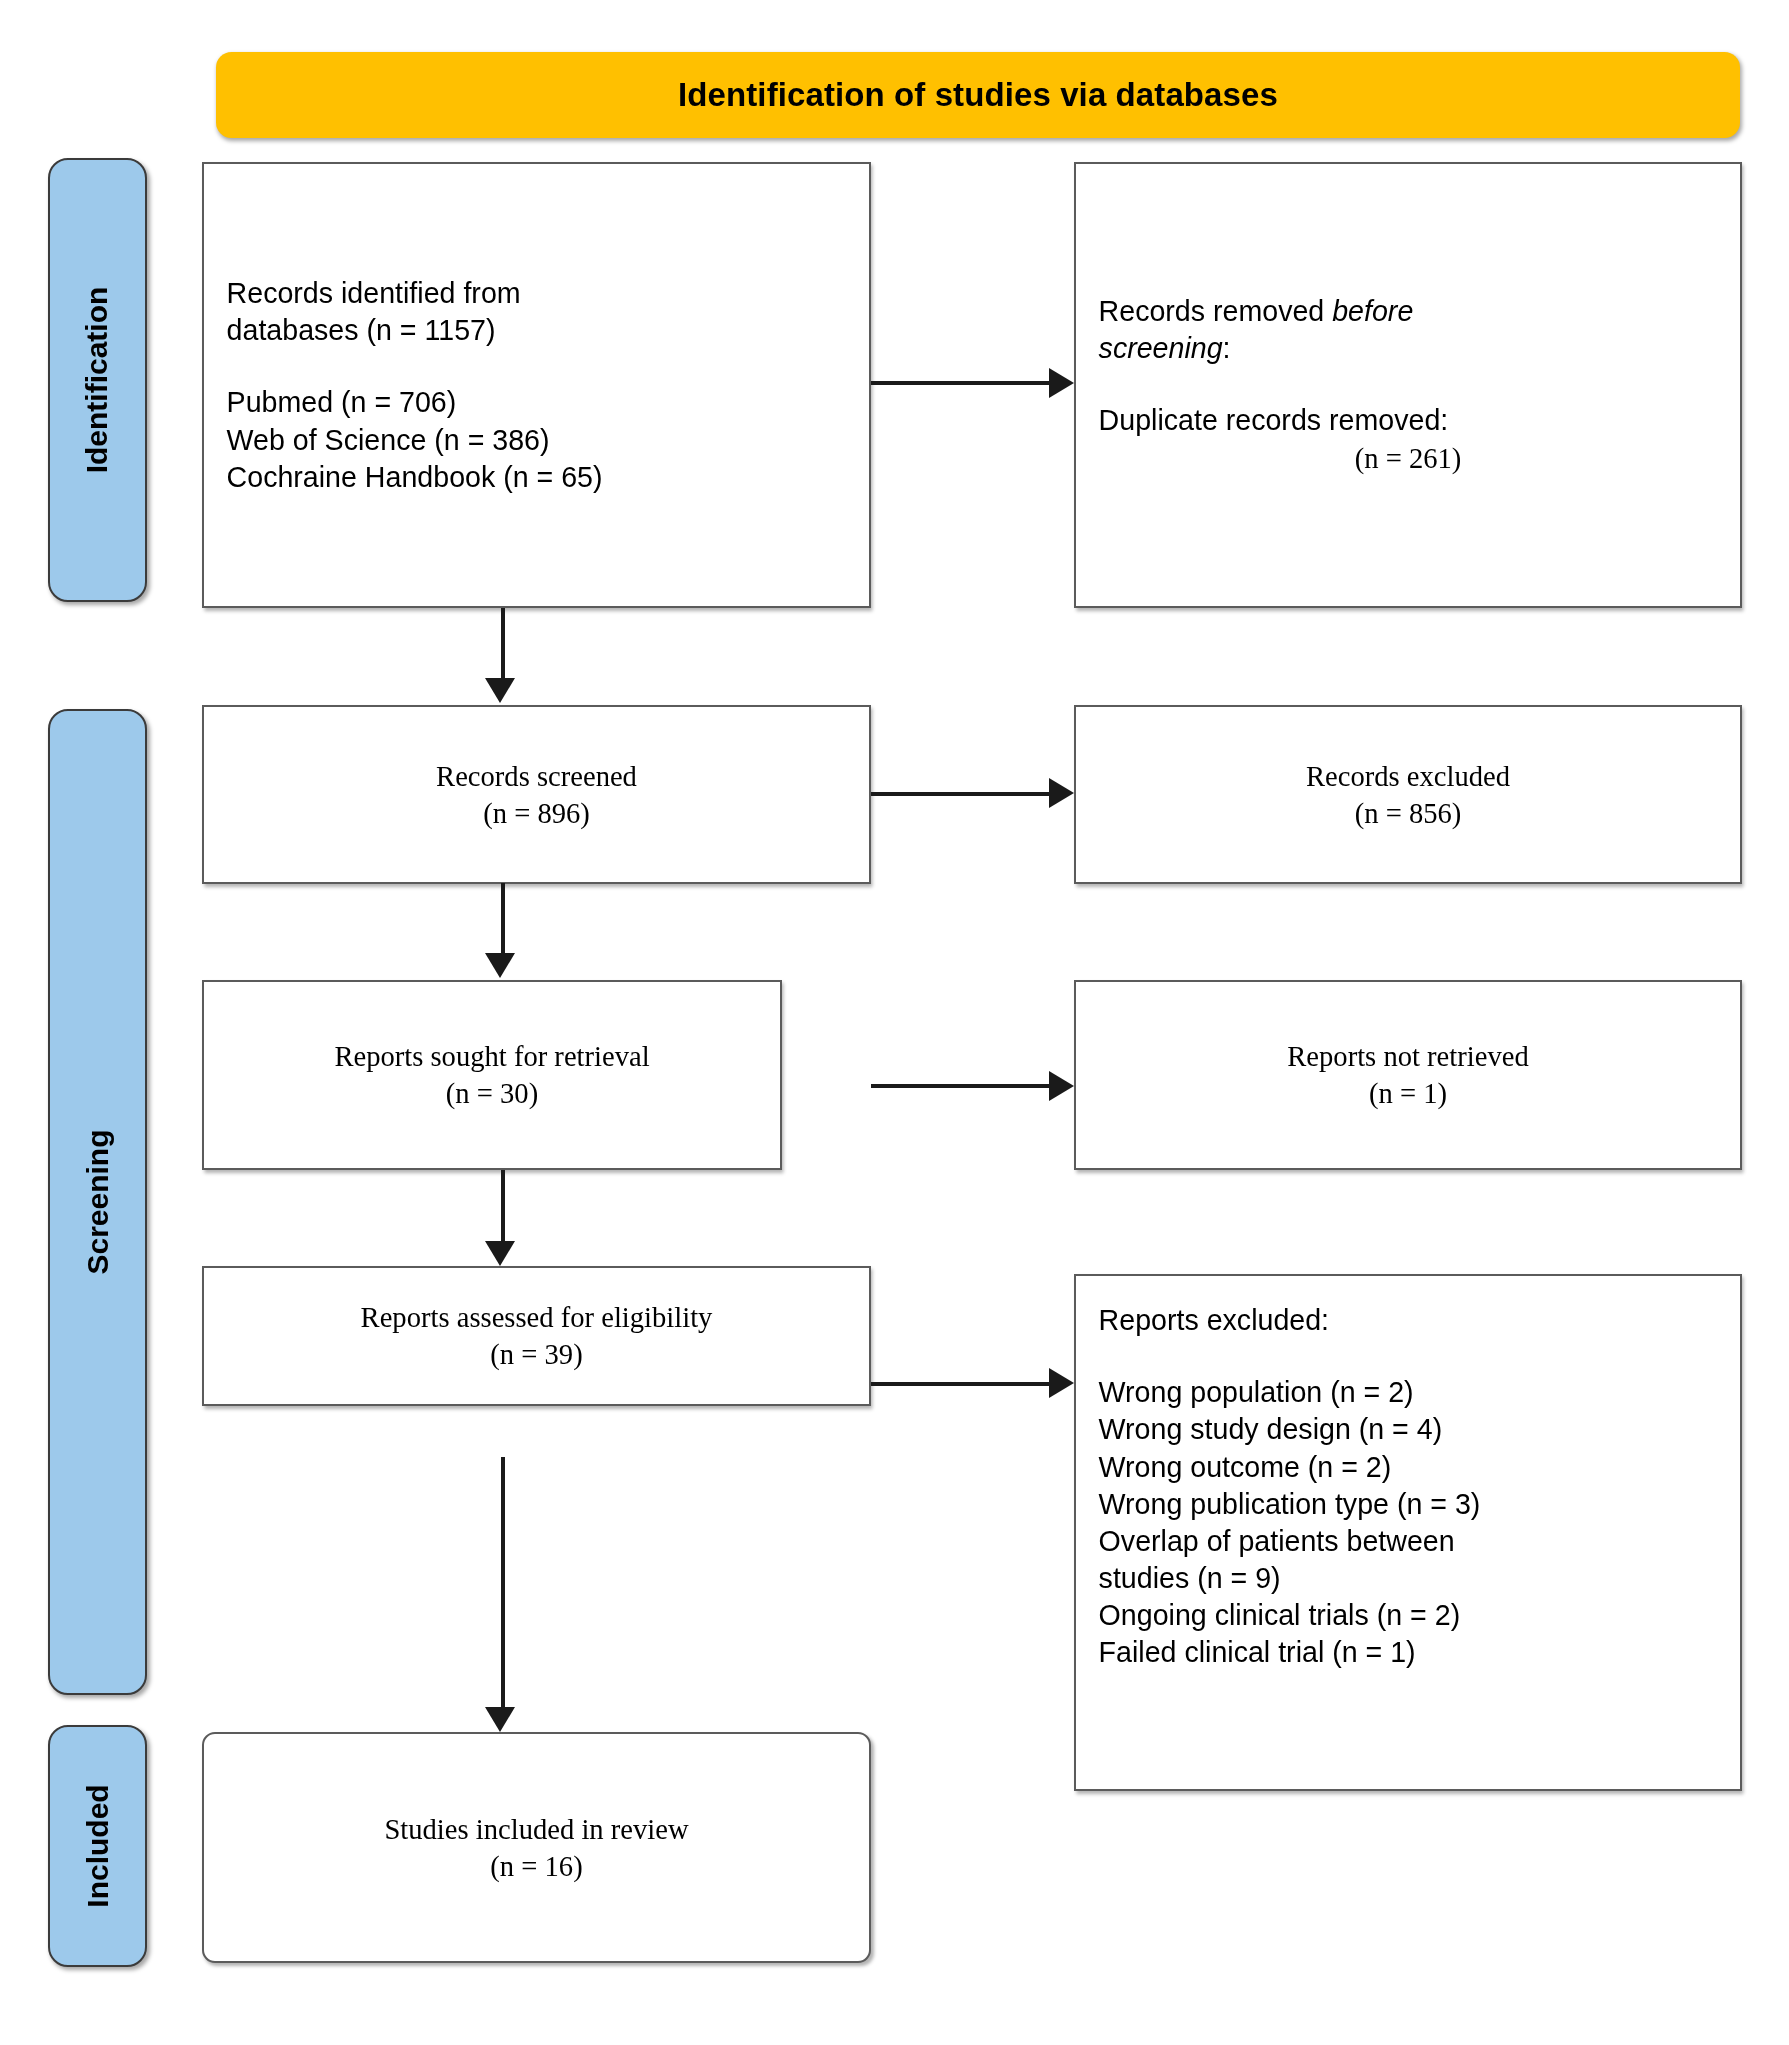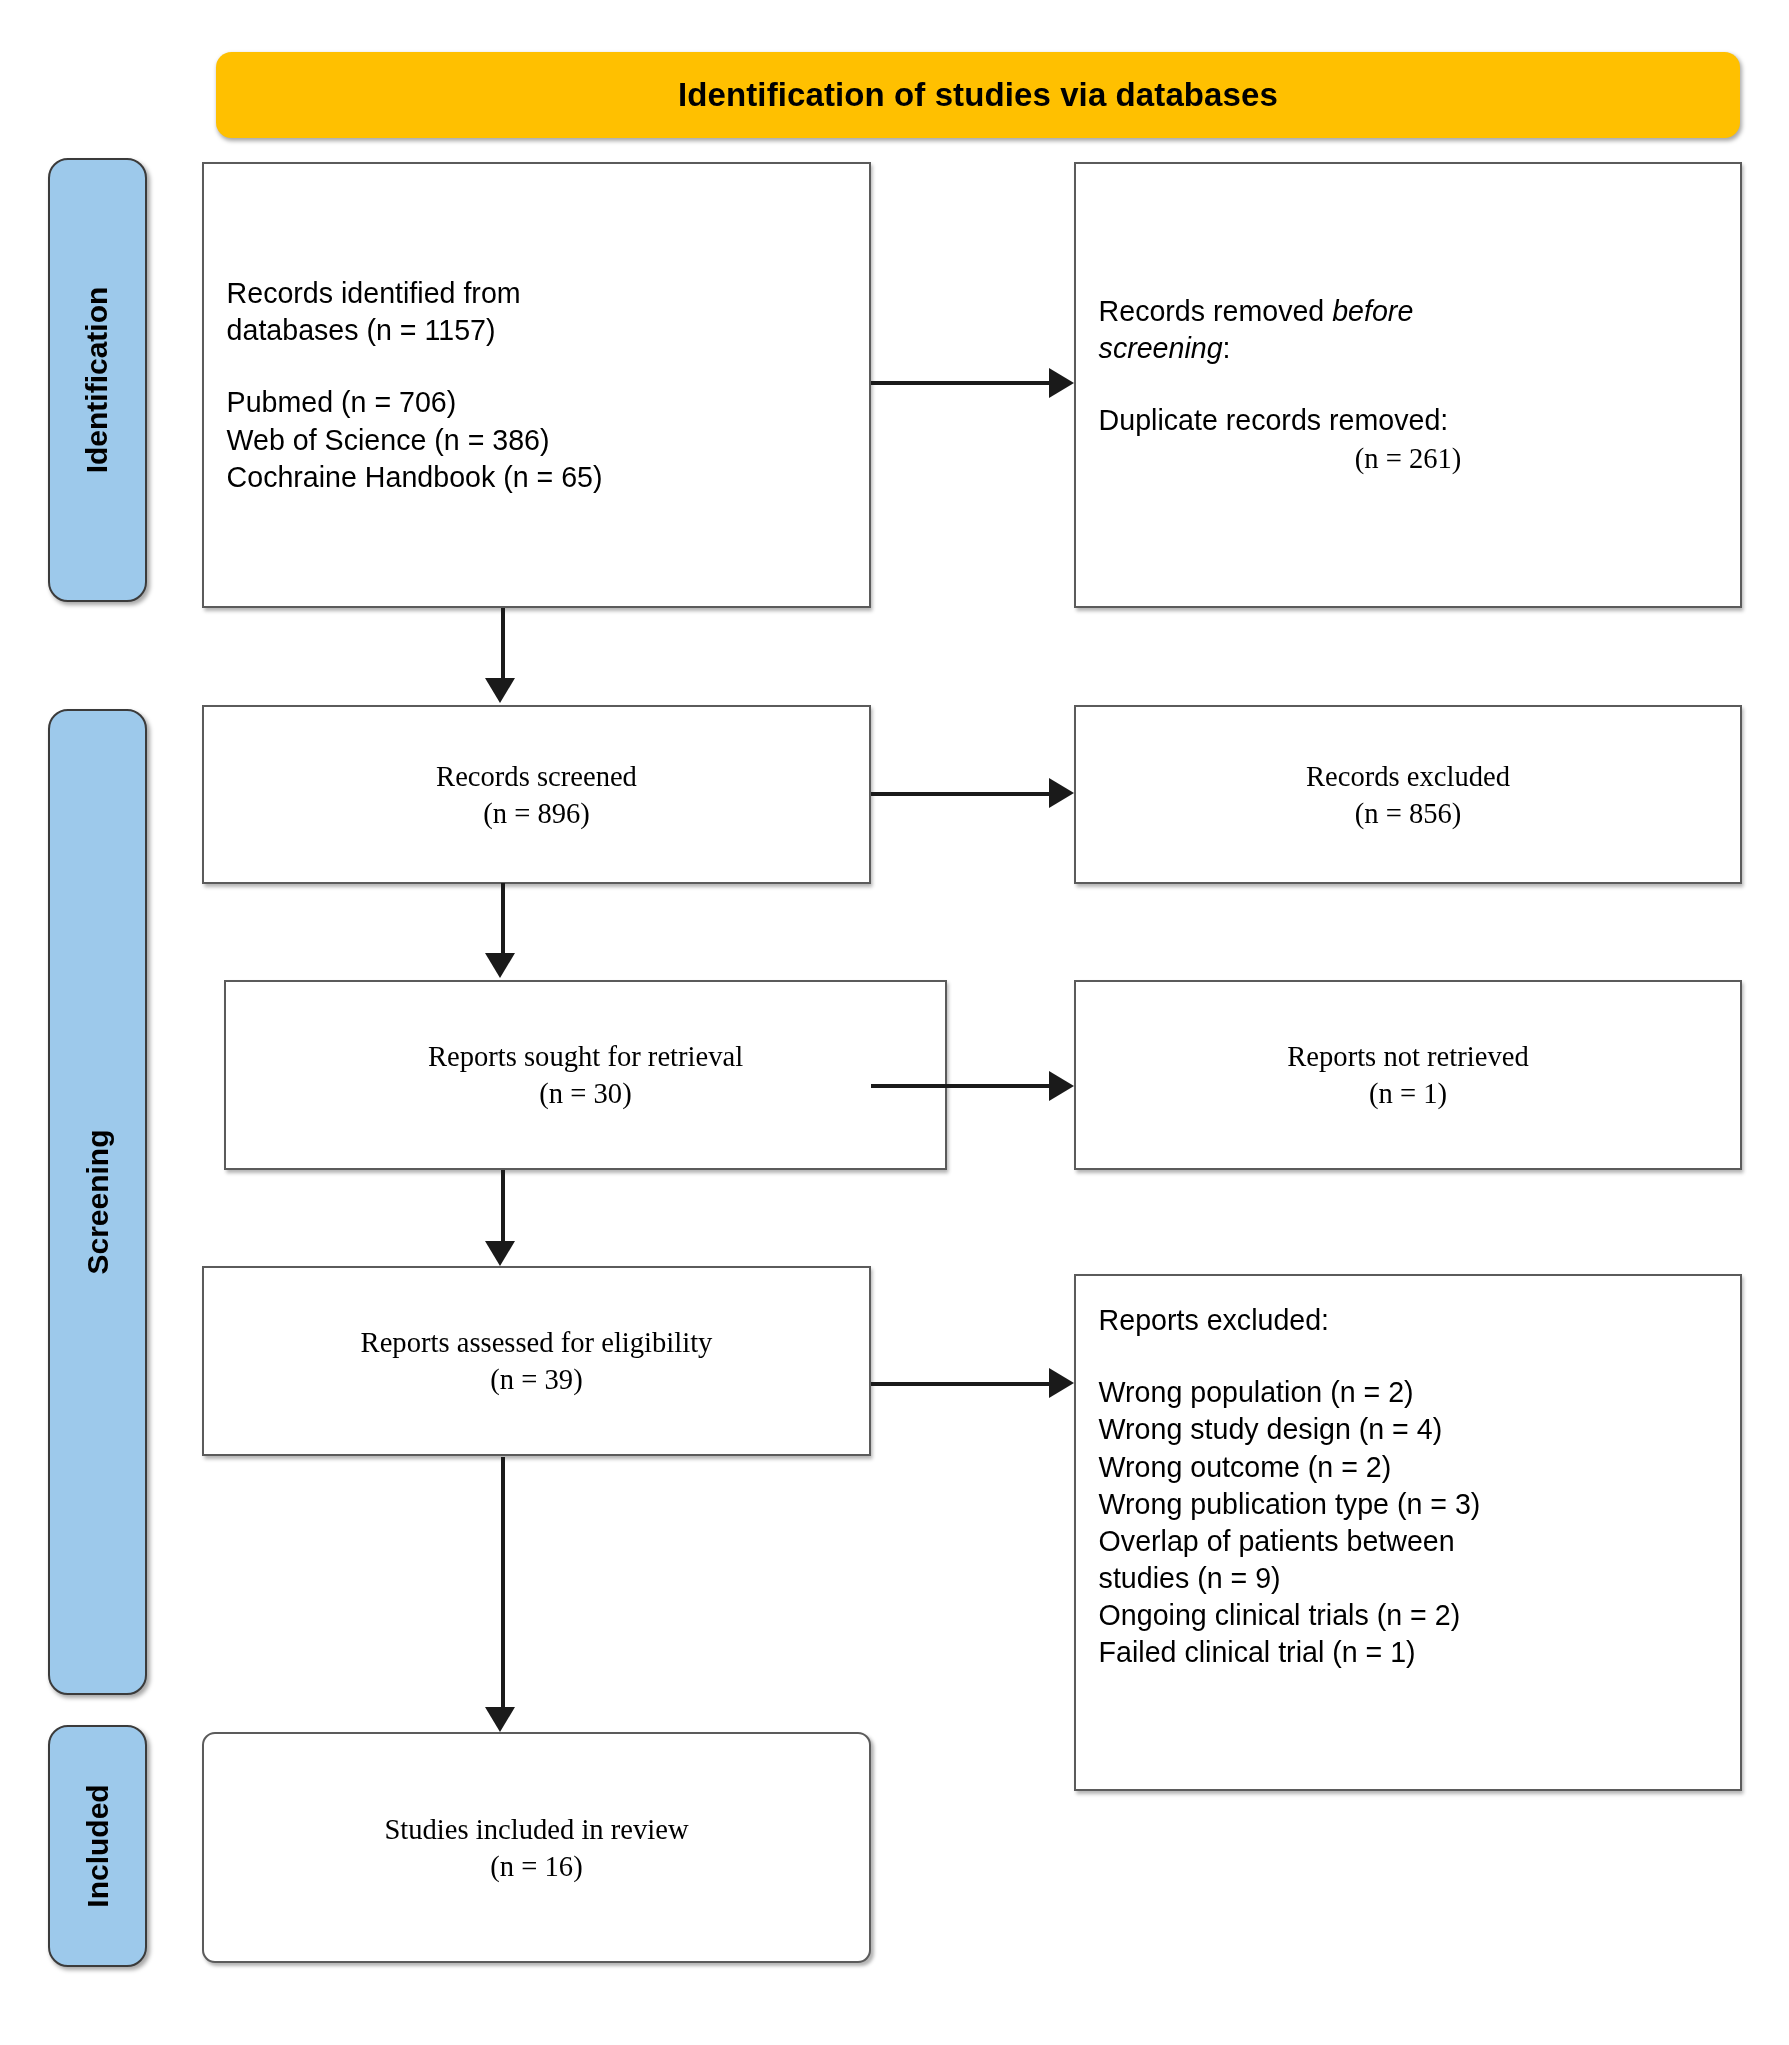--- a/index.html
+++ b/index.html
@@ -174,41 +174,41 @@
   <div class="box" style="left:1074px; top:705px; width:668px; height:179px;">
     <div class="box-inner vcenter">
       <div class="box-text center">Records excluded</div>
       <div class="box-text center">(n = 856)</div>
     </div>
   </div>
 
   <div class="v-line" style="left:501px; top:883px; height:70px;"></div>
   <div class="arrow-down" style="left:485px; top:953px;"></div>
 
-  <div class="box" style="left:202px; top:980px; width:723px; height:190px;margin-left:22px;">
+  <div class="box" style="left:202px; top:980px; width:580px; height:190px;">
     <div class="box-inner vcenter">
       <div class="box-text center">Reports sought for retrieval</div>
       <div class="box-text center">(n = 30)</div>
     </div>
   </div>
 
   <div class="h-line" style="left:871px; top:1084px; width:179px;"></div>
   <div class="arrow-right" style="left:1049px; top:1071px;"></div>
 
   <div class="box" style="left:1074px; top:980px; width:668px; height:190px;">
     <div class="box-inner vcenter">
       <div class="box-text center">Reports not retrieved</div>
       <div class="box-text center">(n = 1)</div>
     </div>
   </div>
 
   <div class="v-line" style="left:501px; top:1170px; height:71px;"></div>
   <div class="arrow-down" style="left:485px; top:1241px;"></div>
 
-  <div class="box" style="left:202px; top:1266px; width:669px; height:190px;">
+  <div class="box" style="left:202px; top:1266px; width:669px; height:140px;">
     <div class="box-inner vcenter">
       <div class="box-text center">Reports assessed for eligibility</div>
       <div class="box-text center">(n = 39)</div>
     </div>
   </div>
 
   <div class="h-line" style="left:871px; top:1382px; width:179px;"></div>
   <div class="arrow-right" style="left:1049px; top:1368px;"></div>
 
   <div class="box" style="left:1074px; top:1274px; width:668px; height:517px;">

